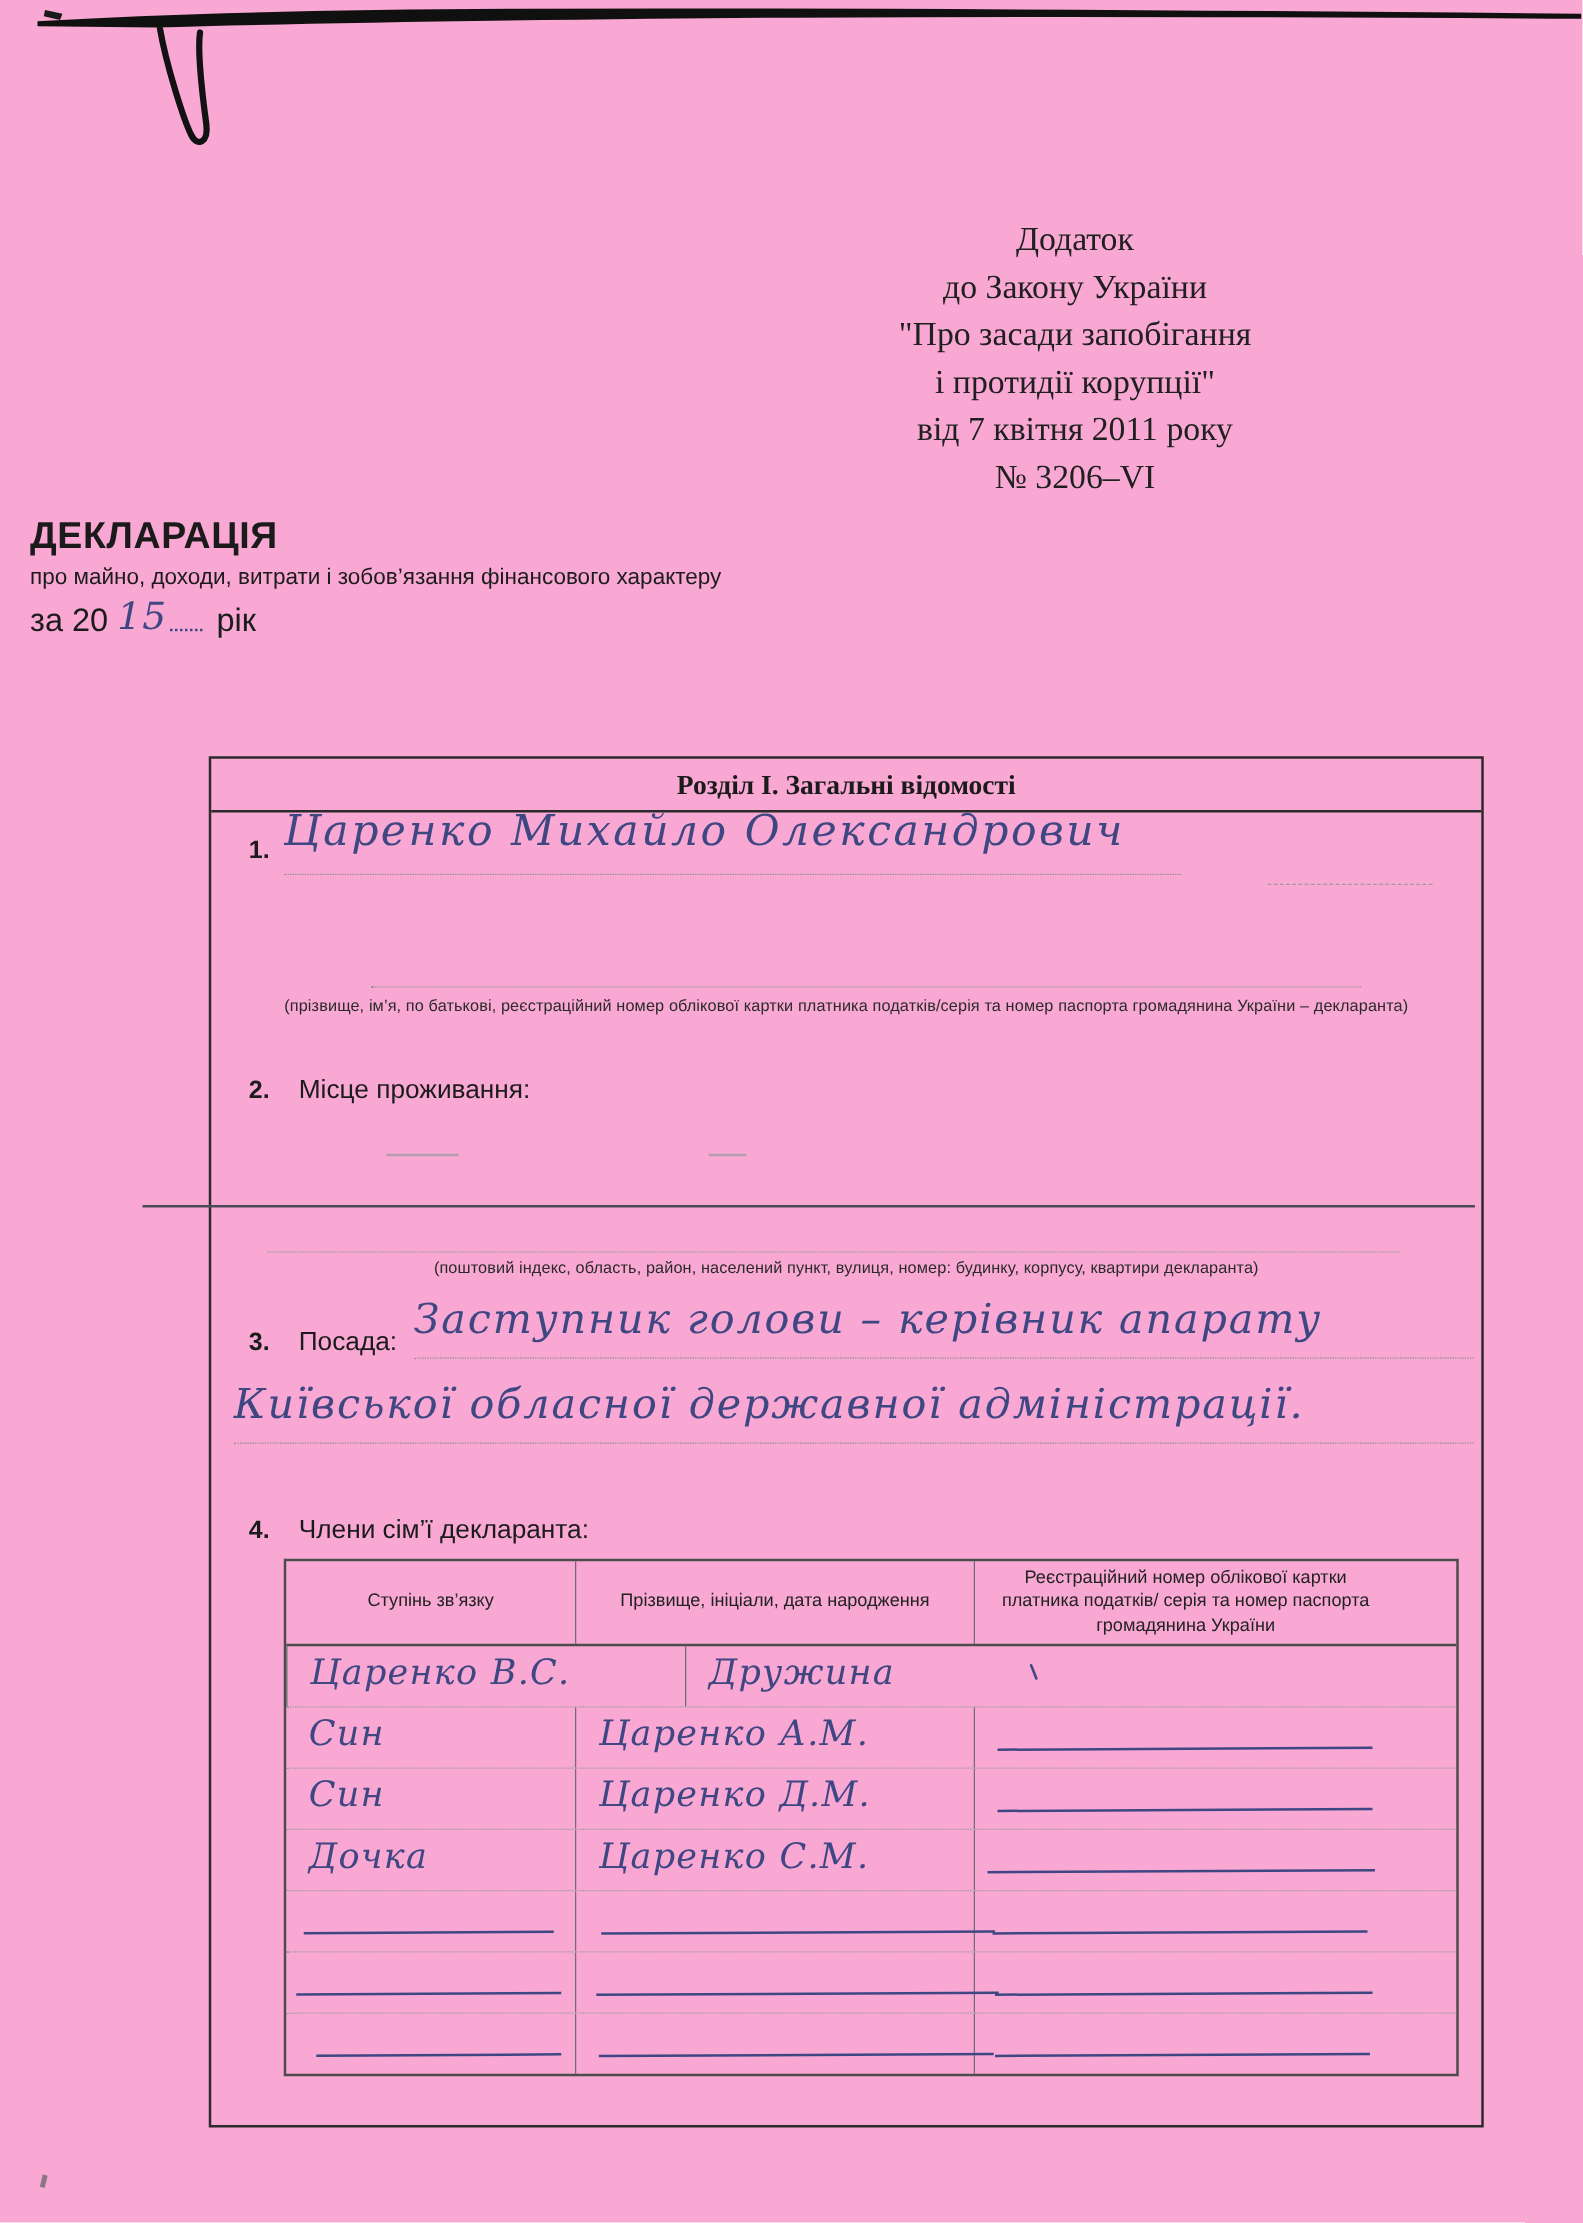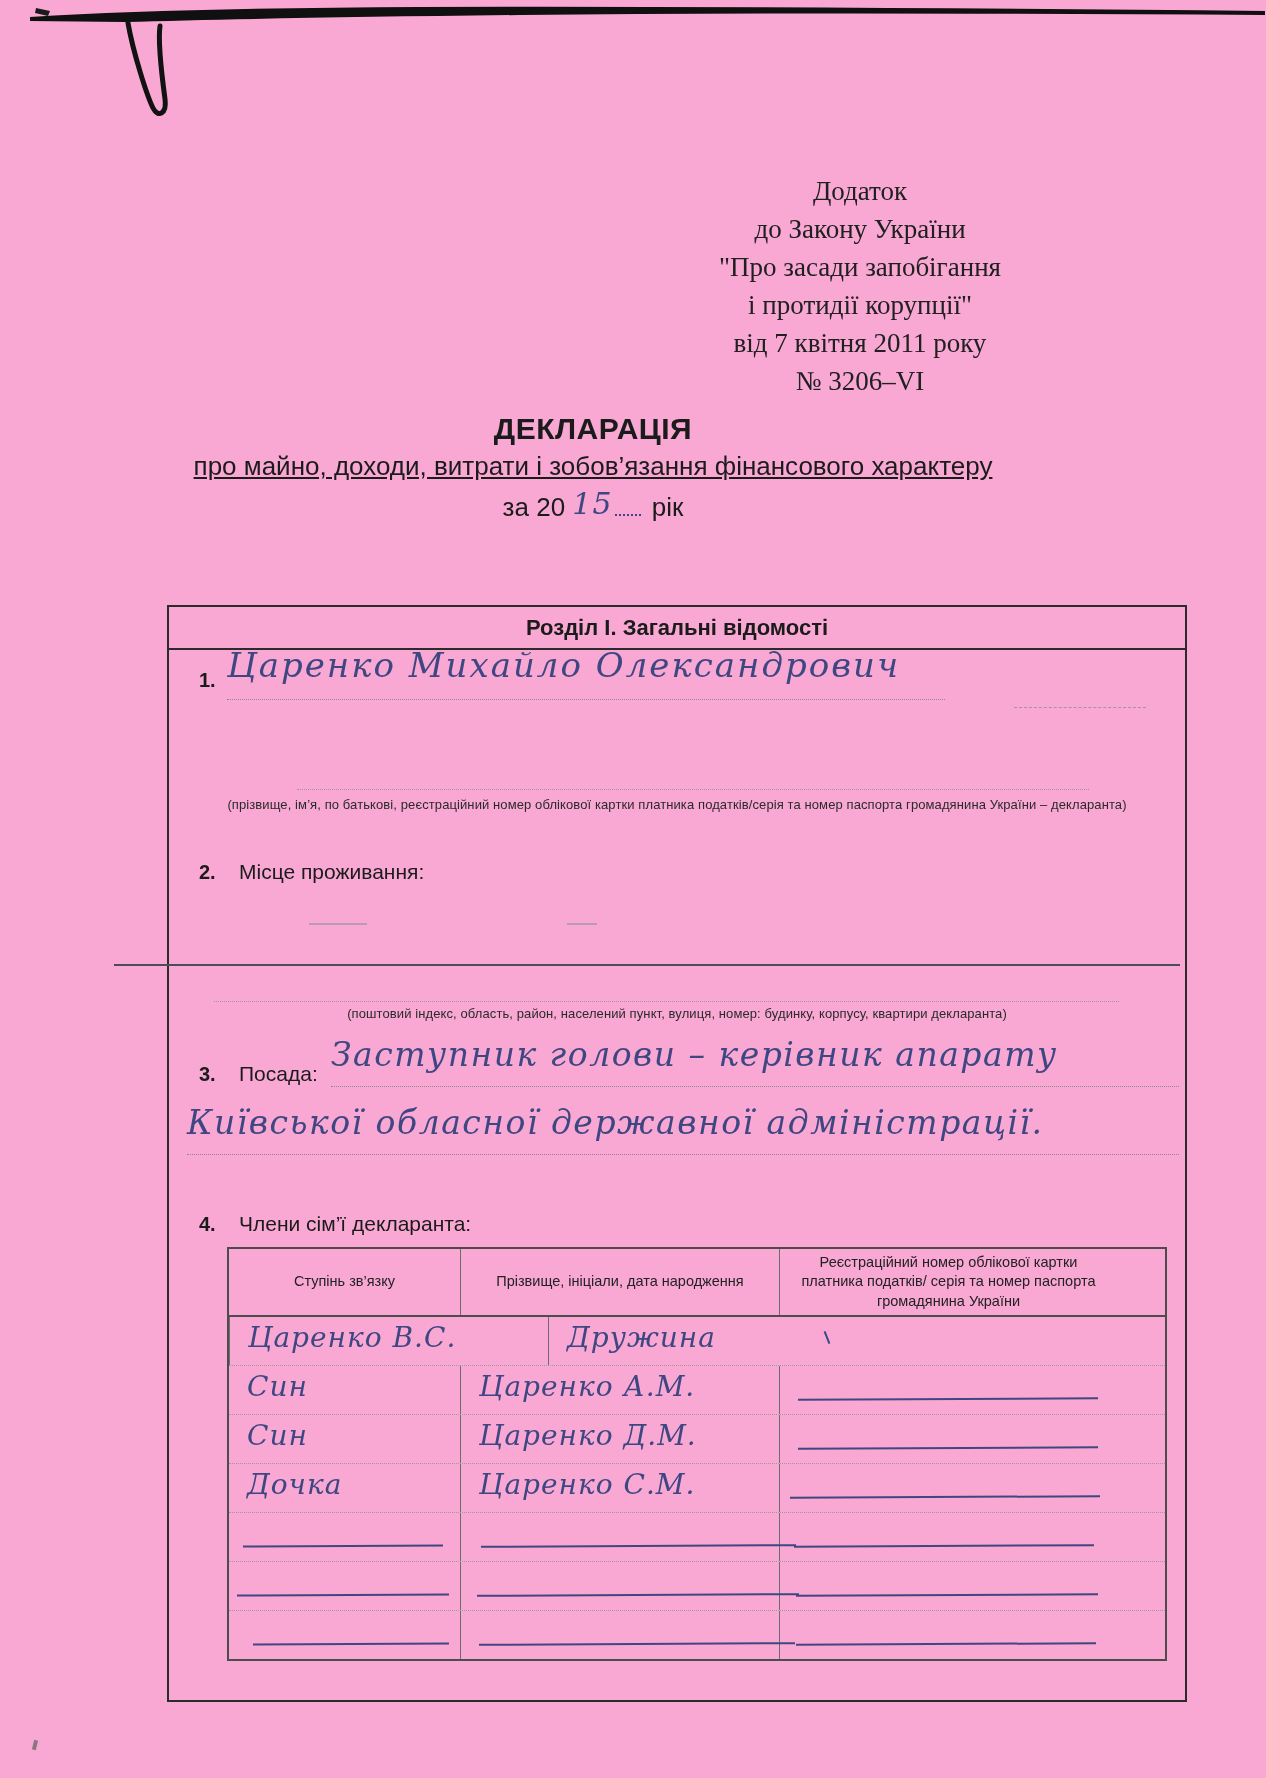--- a/index.html
+++ b/index.html
@@ -15,39 +15,39 @@
   .scan-top{position:absolute;left:0;top:0;width:1266px;height:140px;}
   .scan-dot-bl{position:absolute;left:33px;top:1740px;width:4px;height:10px;background:#666;transform:rotate(14deg);opacity:.75;}
   
   .ref{
     position:absolute;left:640px;top:172px;width:440px;
     text-align:center;
     font-family:"Liberation Serif",serif;
     font-size:27px;line-height:38px;color:#202020;
   }
   
-  .title-wrap{position:absolute;left:0;top:412px;width:1186px;text-align:center;}
+  .title-wrap{position:absolute;left:0;top:412px;width:1186px;padding-left:24px;}
   .title-main{font-size:30px;font-weight:bold;letter-spacing:.5px;}
-  .title-sub{font-size:26px;margin-top:5px;text-decoration:underline;}
+  .title-sub{font-size:18px;margin-top:5px;}
   .title-year{font-size:26px;margin-top:6px;}
   .hw{
     font-family:"DejaVu Serif",serif;
     font-style:italic;
     color:#3f4782;
   }
   .year-hw{font-size:30px;letter-spacing:1px;position:relative;top:-2px;}
   .year-dots{display:inline-block;width:26px;border-bottom:2px dotted #3f4782;height:18px;margin:0 4px 0 2px;}
   
   .box{
     position:absolute;left:167px;top:605px;width:1016px;height:1093px;
     border:2px solid #2b2b2b;
   }
   .box-head{
     height:41px;line-height:41px;border-bottom:2px solid #2b2b2b;
-    text-align:center;font-size:22px;font-weight:bold;
+    text-align:center;font-size:22px;font-weight:bold;font-family:Liberation Serif, serif;
   }
   .abs{position:absolute;}
   .num{font-size:20px;font-weight:bold;}
   .lbl{font-size:21px;}
   .fine{
     position:absolute;left:0;width:100%;text-align:center;
     font-size:13px;color:#2a2a2a;letter-spacing:.1px;
   }
   .dotline{border-top:1px dotted #979797;height:0;}
   .solidline{border-top:2px solid #4c4c58;height:0;}

